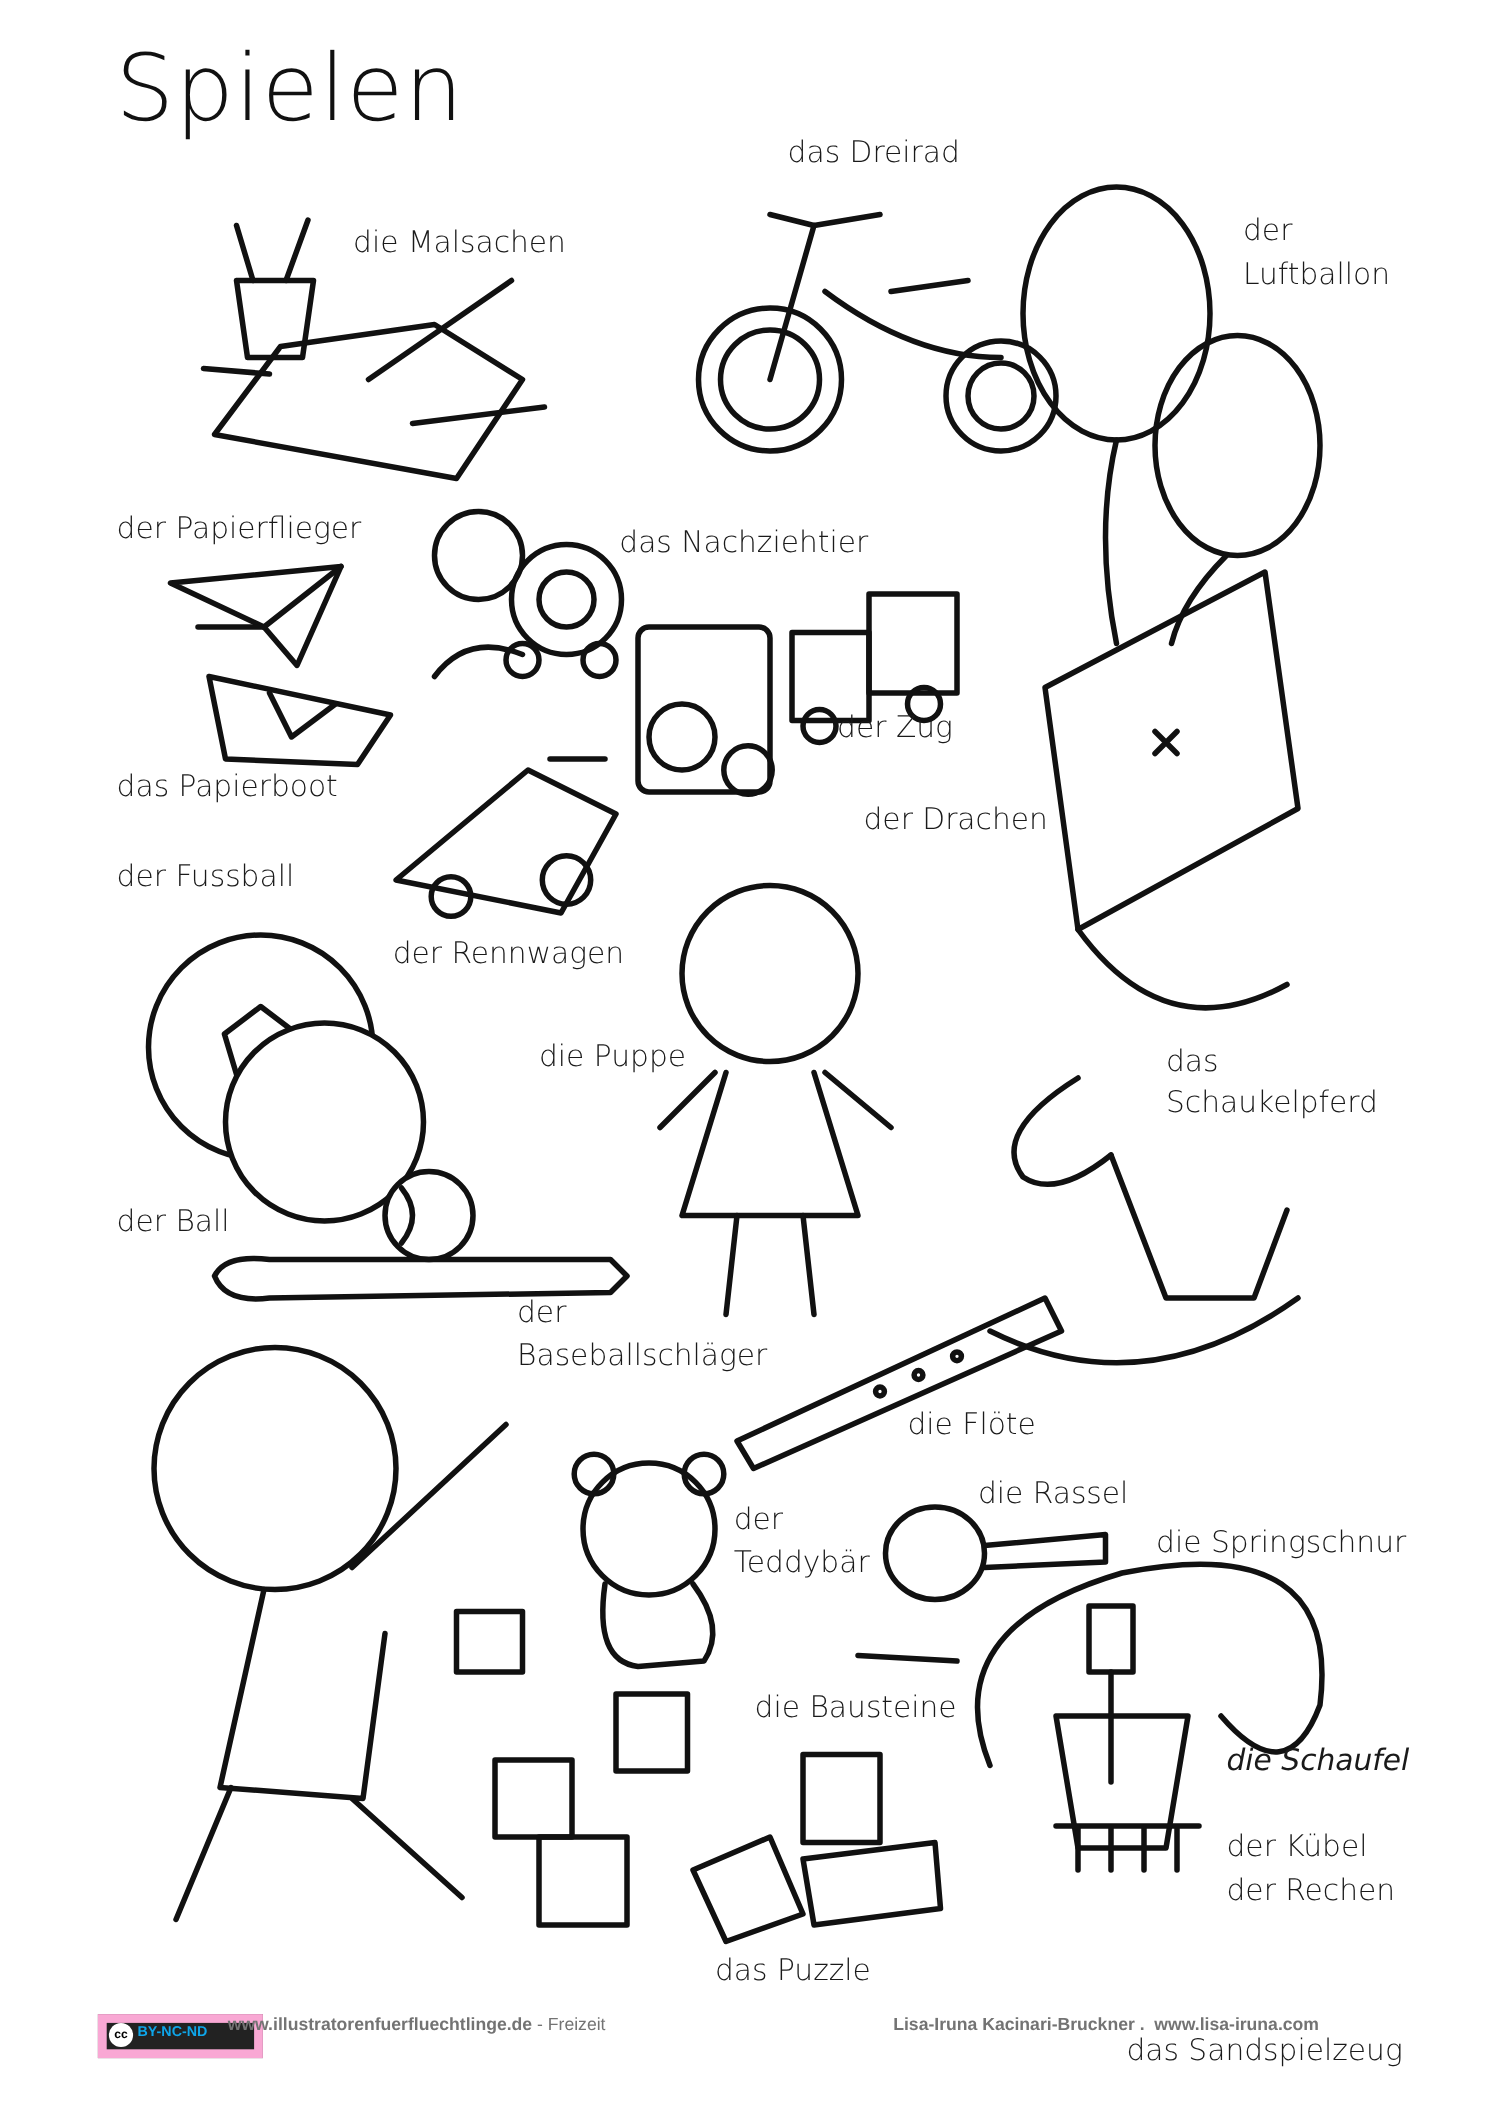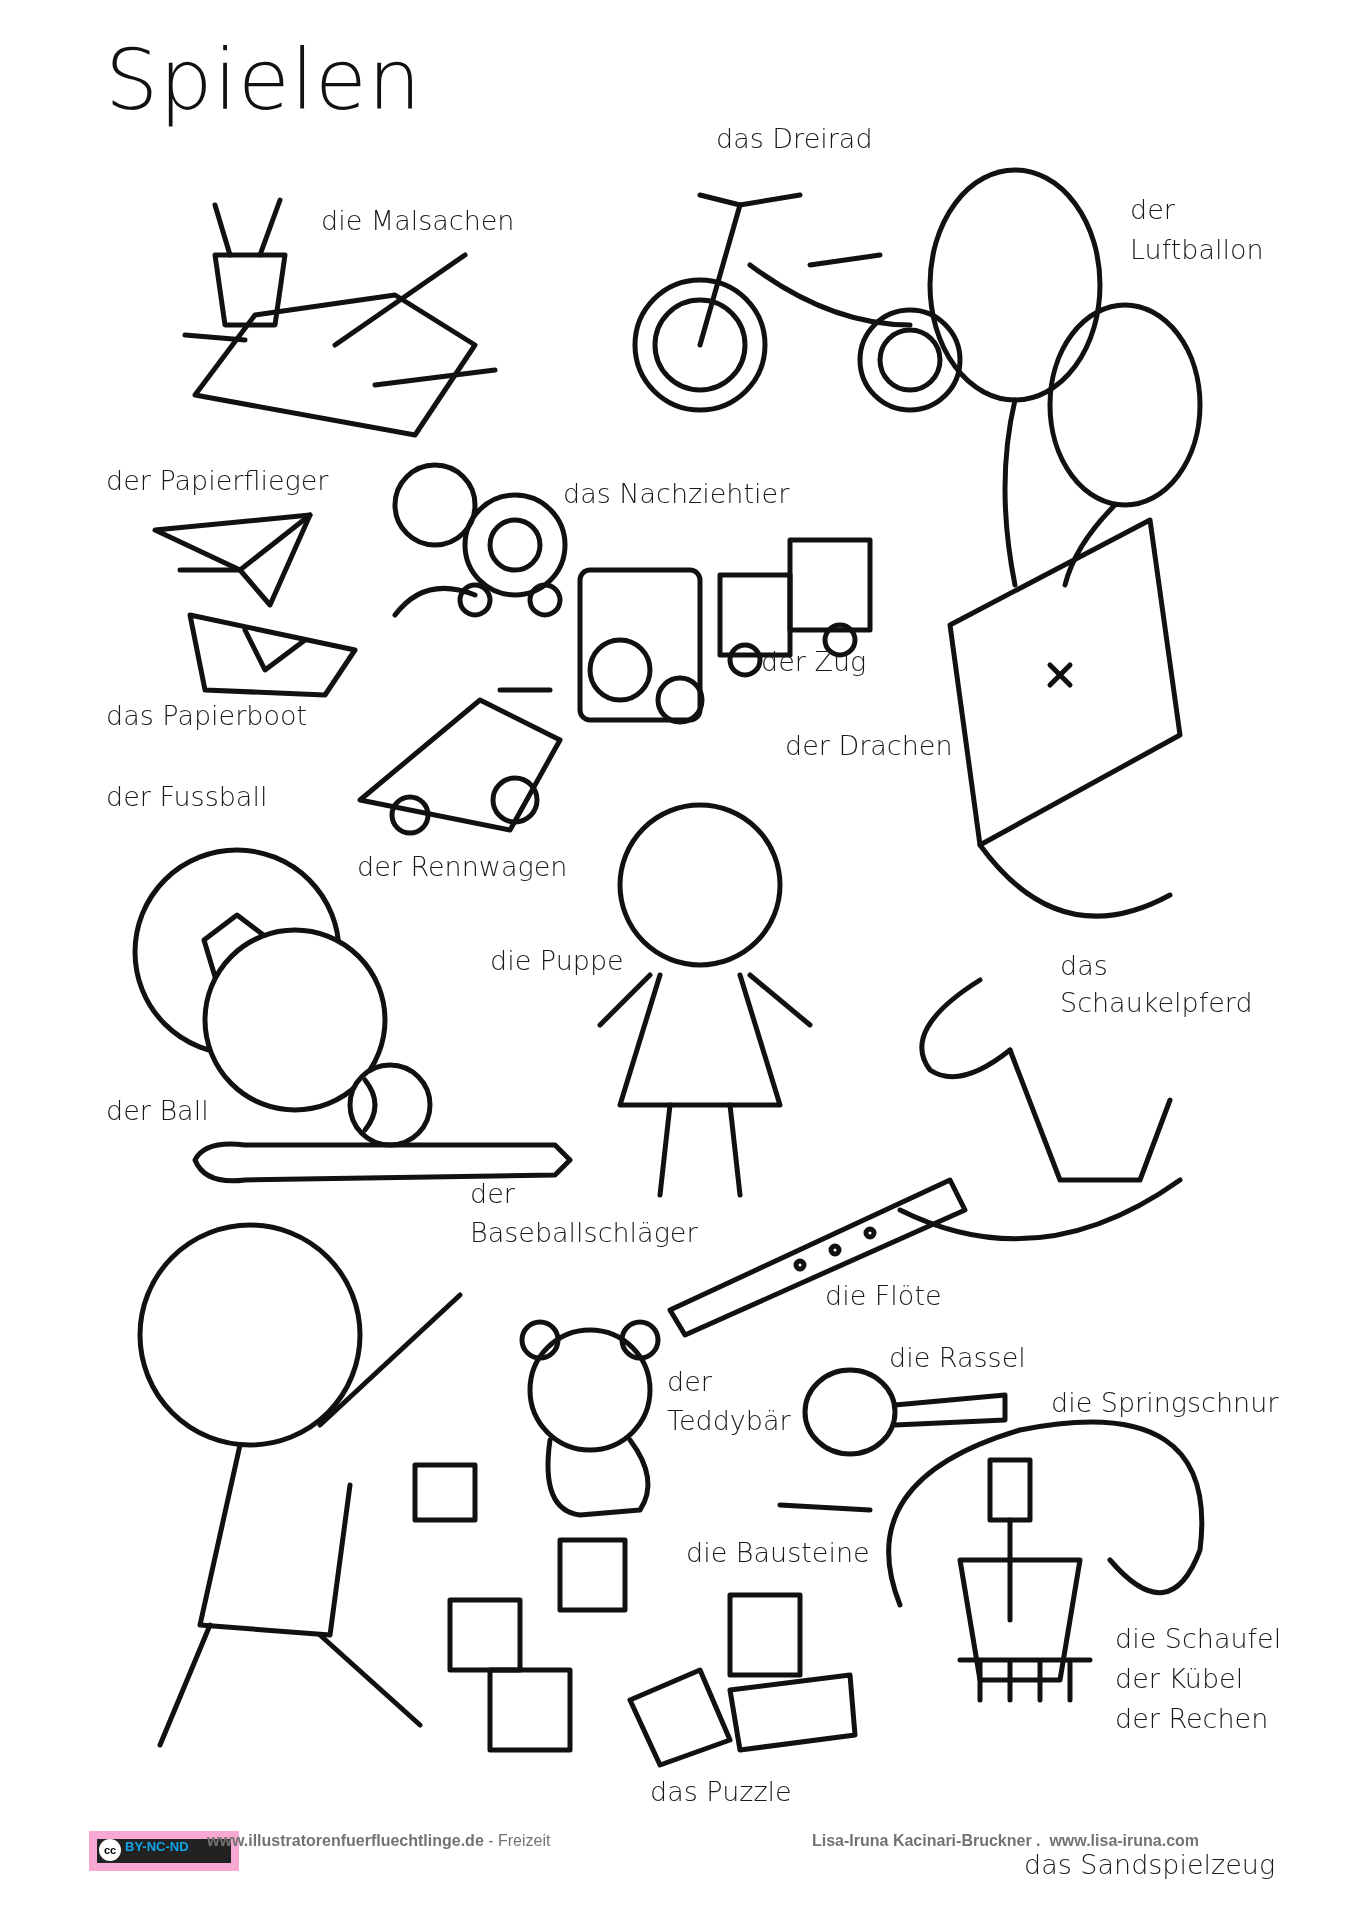--- a/index.html
+++ b/index.html
@@ -213,21 +213,21 @@
 <div class="lbl" style="left:1060px;top:987px;">Schaukelpferd</div>
 <div class="lbl" style="left:106px;top:1095px;">der Ball</div>
 <div class="lbl" style="left:470px;top:1178px;">der</div>
 <div class="lbl" style="left:470px;top:1217px;">Baseballschläger</div>
 <div class="lbl" style="left:825px;top:1280px;">die Flöte</div>
 <div class="lbl" style="left:889px;top:1342px;">die Rassel</div>
 <div class="lbl" style="left:667px;top:1366px;">der</div>
 <div class="lbl" style="left:667px;top:1405px;">Teddybär</div>
 <div class="lbl" style="left:1051px;top:1387px;">die Springschnur</div>
 <div class="lbl" style="left:638px;top:1537px;margin-left:48px;">die Bausteine</div>
-<div class="lbl" style="left:1115px;top:1623px;">die Schaufel</div>
+<div class="lbl" style="left:1115px;top:1585px;font-style:italic;">die Schaufel</div>
 <div class="lbl" style="left:1115px;top:1663px;">der Kübel</div>
 <div class="lbl" style="left:1115px;top:1703px;">der Rechen</div>
 <div class="lbl" style="left:650px;top:1776px;">das Puzzle</div>
 <div class="lbl" style="left:1024px;top:1849px;">das Sandspielzeug</div>
 
 <div class="cc">
   <span class="cc-circle">cc</span>
   <span class="cc-text">BY-NC-ND</span>
 </div>
 <div class="footer" style="left:207px;">

